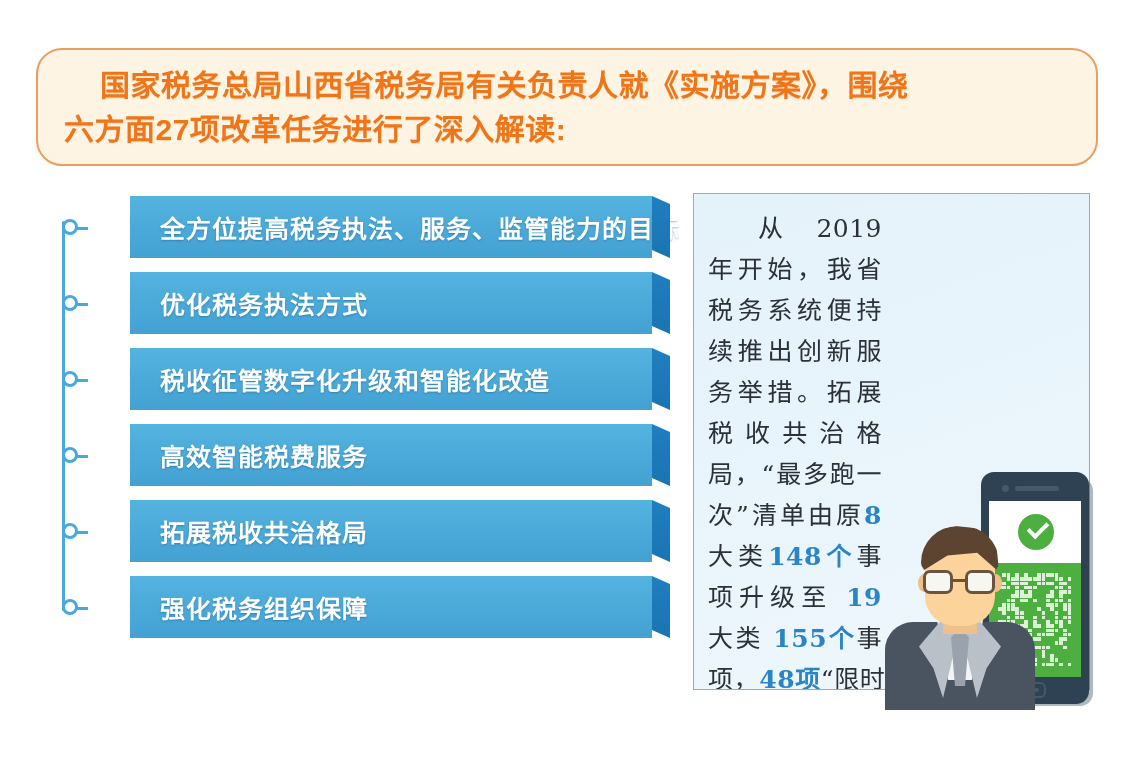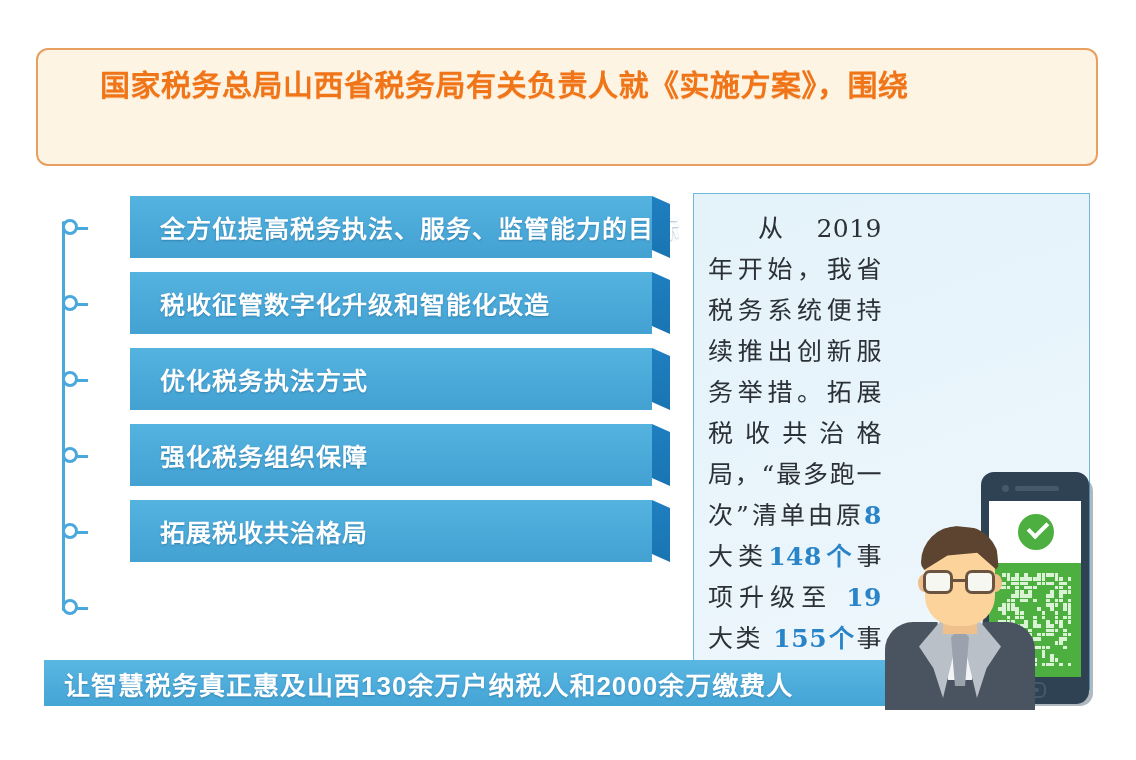--- a/index.html
+++ b/index.html
@@ -14,21 +14,21 @@
 
   .canvas{position:absolute;inset:0;width:1136px;height:760px;}
 
   
   .title-box{
     position:absolute;
     left:36px;top:48px;
     width:1062px;height:118px;
     background:#fdf4e4;
     border:2px solid #e8a060;
-    border-radius:12px;
+    border-radius:26px;
     box-sizing:border-box;
     padding:14px 26px 0 26px;
   }
   .title-text{
     color:#ef7518;
     font-weight:bold;
     font-size:30px;
     line-height:44px;
     letter-spacing:0.5px;
     text-align:justify;
@@ -258,20 +258,21 @@
   .bridge{position:absolute;left:32px;top:9px;width:14px;height:3px;background:#6a5440;}
 </style>
 </head>
 <body>
 
 <div class="canvas">
 
   <div class="title-box">
     <div class="title-text">
       <span class="l1">国家税务总局山西省税务局有关负责人就《实施方案》，围绕</span>
+      <span class="l2">六方面27项改革任务进行了深入解读:</span>
     </div>
   </div>
 
   <div class="tree">
     <div class="spine"></div>
     <div class="stub" style="top:22px"></div>
     <div class="stub" style="top:98px"></div>
     <div class="stub" style="top:174px"></div>
     <div class="stub" style="top:250px"></div>
     <div class="stub" style="top:326px"></div>
@@ -288,62 +289,62 @@
 
     <div class="bar-wrap">
       <div class="bar">
         <span class="bar-label">全方位提高税务执法、服务、监管能力的目标</span>
       </div>
       <div class="bar-side2"></div>
     </div>
 
     <div class="bar-wrap">
       <div class="bar">
-        <span class="bar-label">税收征管数字化升级和智能化改造</span>
+        <span class="bar-label">优化税务执法方式</span>
       </div>
       <div class="bar-side2"></div>
     </div>
 
     <div class="bar-wrap">
       <div class="bar">
-        <span class="bar-label">优化税务执法方式</span>
+        <span class="bar-label">税收征管数字化升级和智能化改造</span>
       </div>
       <div class="bar-side2"></div>
     </div>
 
+    <div class="bar-wrap">
+      <div class="bar">
+        <span class="bar-label">高效智能税费服务</span>
+      </div>
+      <div class="bar-side2"></div>
+    </div>
+
+    <div class="bar-wrap">
+      <div class="bar">
+        <span class="bar-label">拓展税收共治格局</span>
+      </div>
+      <div class="bar-side2"></div>
+    </div>
 
     <div class="bar-wrap">
       <div class="bar">
         <span class="bar-label">强化税务组织保障</span>
-      </div>
-      <div class="bar-side2"></div>
-    </div>
-
-    <div class="bar-wrap">
-      <div class="bar">
-        <span class="bar-label">拓展税收共治格局</span>
       </div>
       <div class="bar-side2"></div>
     </div>
 
   </div>
 
   <div class="right-panel">
     <div class="para">
       <span class="para-float"></span>
       <span id="para-rich"><span>从 </span><span>2019</span><span> 年开始，我省税务系统便持续推出创新服务举措。拓展税收共治格局，“最多跑一次”清单由原</span><span class="hl">8</span><span>大类</span><span class="hl">148个</span><span>事项升级至 </span><span class="hl">19</span><span> 大类 </span><span class="hl">155个</span><span>事项，</span><span class="hl">48项</span><span>“限时办结”业务事项的办结时间平均提速</span></span>
     </div>
   </div>
 
-  <div class="footer-wrap">
-    <div class="footer-bar">
-      <span class="footer-label">让智慧税务真正惠及山西130余万户纳税人和2000余万缴费人</span>
-    </div>
-    <div class="footer-side"></div>
-  </div>
 
   <div class="illu">
 
     <div class="phone-shadow"></div>
     <div class="phone">
       <div class="phone-cam"></div>
       <div class="phone-speaker"></div>
       <div class="phone-screen">
         <div class="check-area">
           <div class="check-circle"></div>

